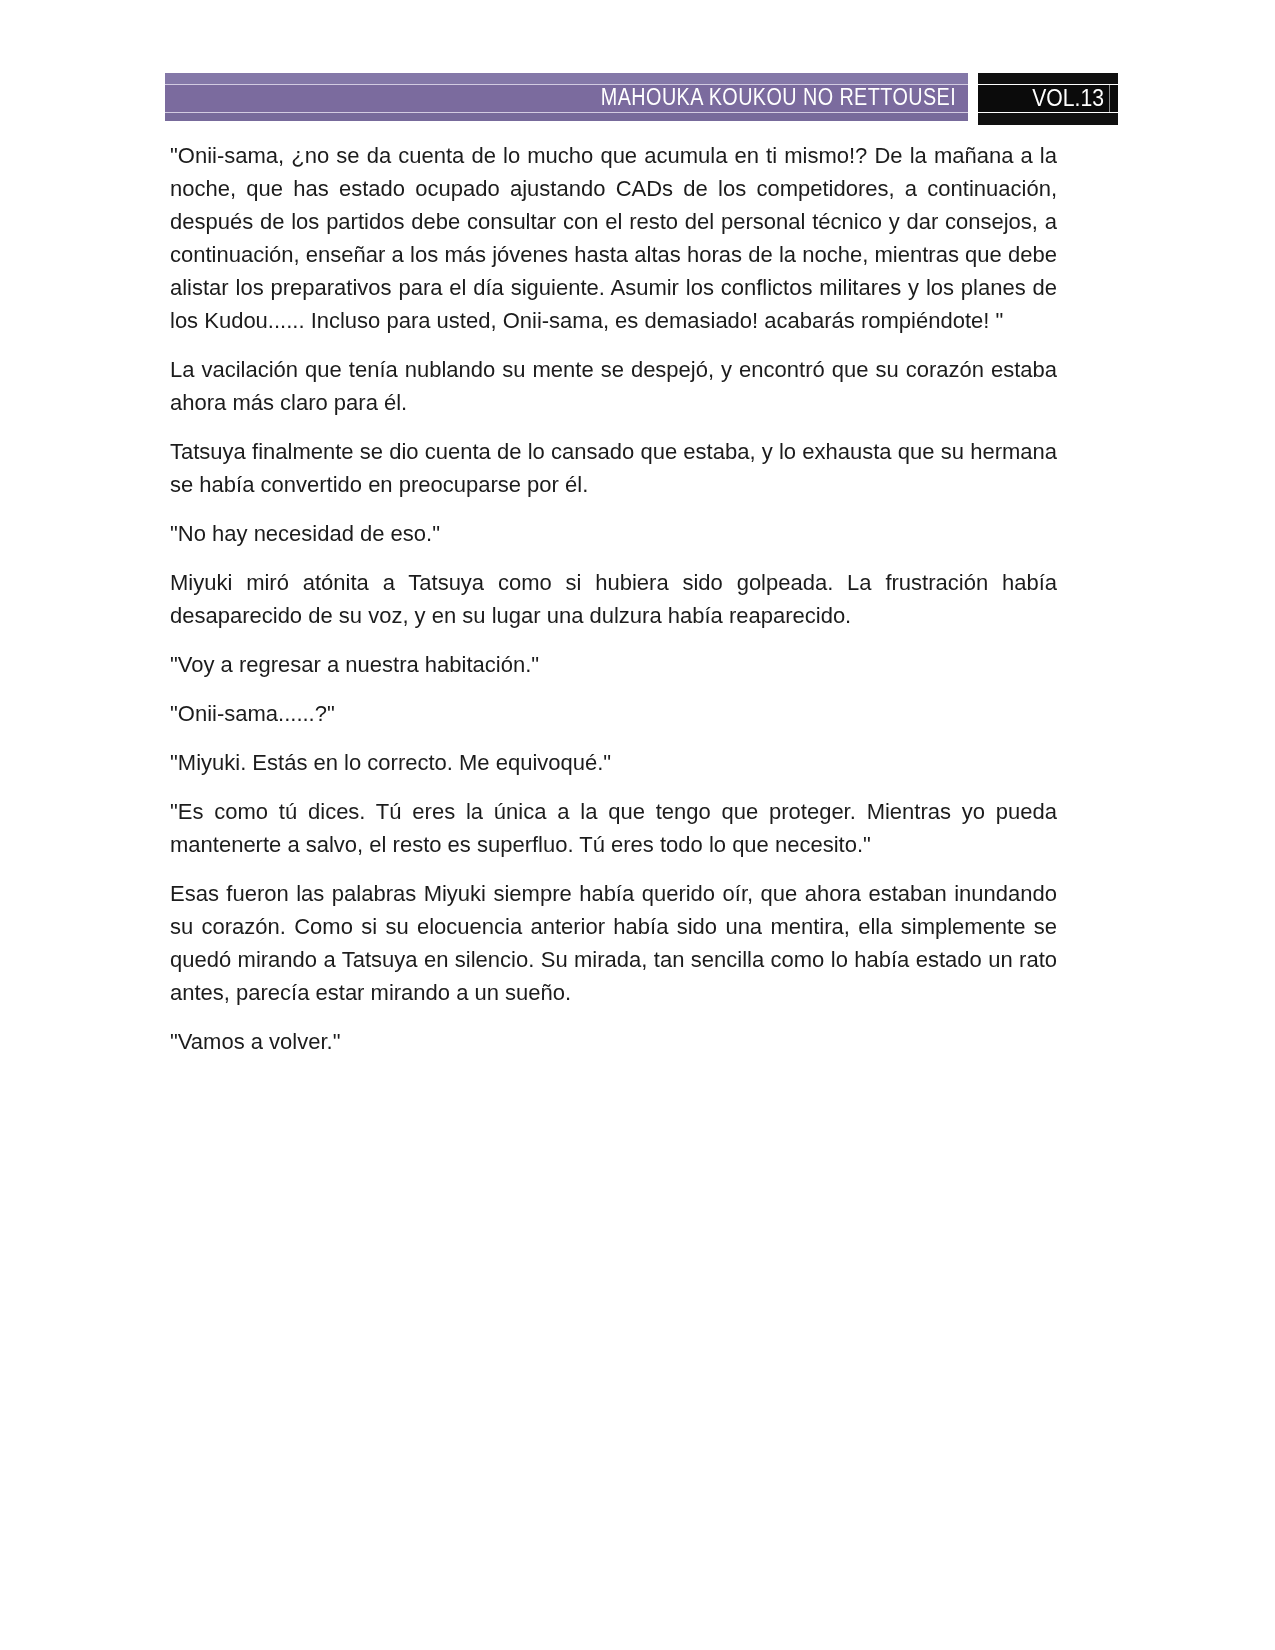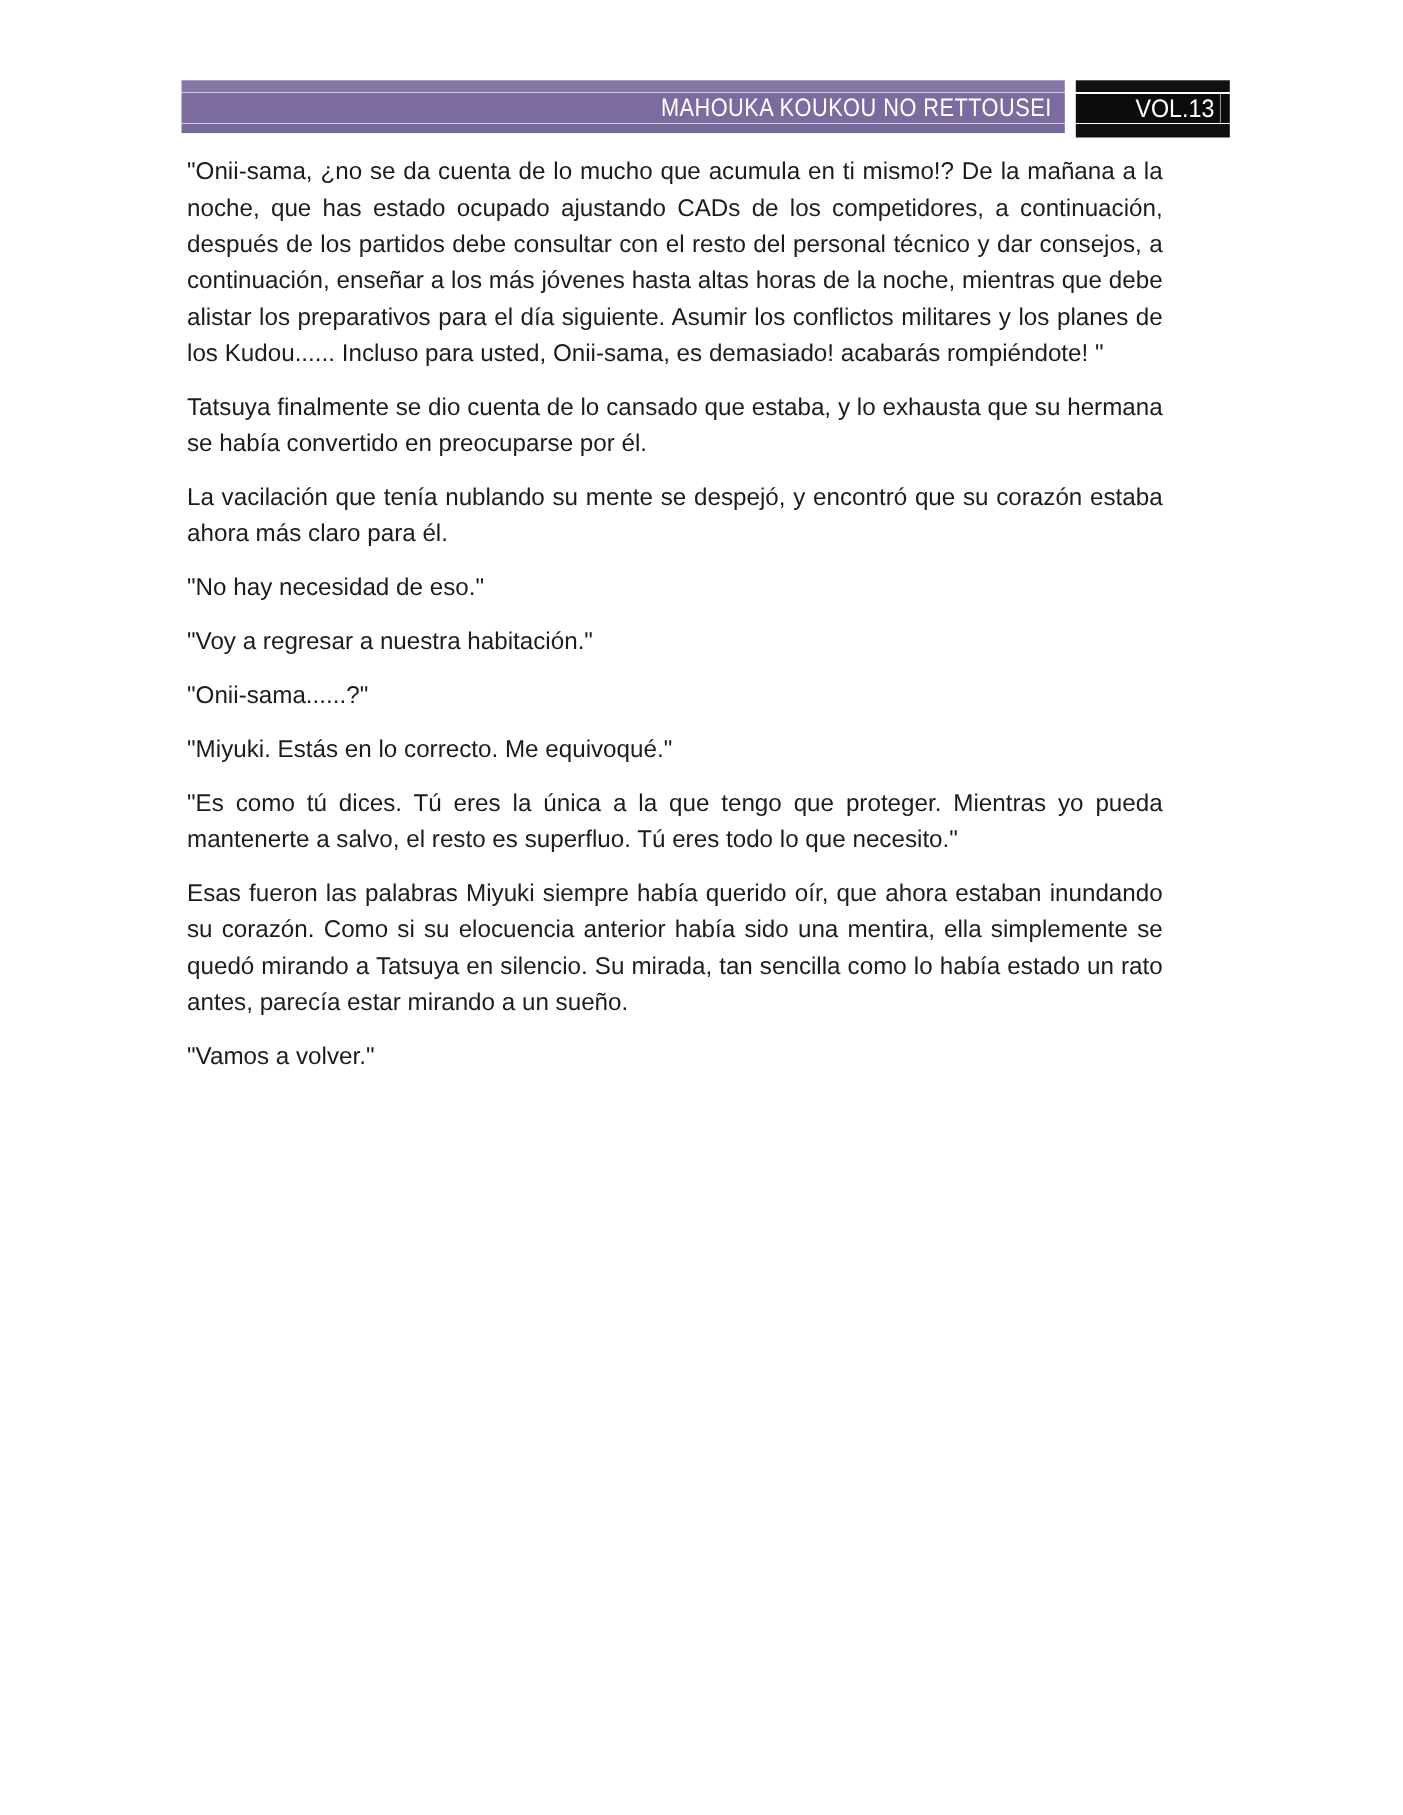--- a/index.html
+++ b/index.html
@@ -110,23 +110,24 @@
     <div class="band-purple">
       <span class="band-title">MAHOUKA KOUKOU NO RETTOUSEI</span>
     </div>
     <div class="band-black">
       <span class="band-vol">VOL.13</span>
     </div>
   </header>
 
   <main class="content">
     <p>"Onii-sama, ¿no se da cuenta de lo mucho que acumula en ti mismo!? De la mañana a la noche, que has estado ocupado ajustando CADs de los competidores, a continuación, después de los partidos debe consultar con el resto del personal técnico y dar consejos, a continuación, enseñar a los más jóvenes hasta altas horas de la noche, mientras que debe alistar los preparativos para el día siguiente. Asumir los conflictos militares y los planes de los Kudou...... Incluso para usted, Onii-sama, es demasiado! acabarás rompiéndote! "</p>
+    <p>La vacilación que tenía nublando su mente se despejó, y encontró que su corazón estaba ahora más claro para él.</p>
     <p>Tatsuya finalmente se dio cuenta de lo cansado que estaba, y lo exhausta que su hermana se había convertido en preocuparse por él.</p>
-    <p>La vacilación que tenía nublando su mente se despejó, y encontró que su corazón estaba ahora más claro para él.</p>
     <p>"No hay necesidad de eso."</p>
+    <p>Miyuki miró atónita a Tatsuya como si hubiera sido golpeada. La frustración había desaparecido de su voz, y en su lugar una dulzura había reaparecido.</p>
     <p>"Voy a regresar a nuestra habitación."</p>
     <p>"Onii-sama......?"</p>
     <p>"Miyuki. Estás en lo correcto. Me equivoqué."</p>
     <p>"Es como tú dices. Tú eres la única a la que tengo que proteger. Mientras yo pueda mantenerte a salvo, el resto es superfluo. Tú eres todo lo que necesito."</p>
     <p>Esas fueron las palabras Miyuki siempre había querido oír, que ahora estaban inundando su corazón. Como si su elocuencia anterior había sido una mentira, ella simplemente se quedó mirando a Tatsuya en silencio. Su mirada, tan sencilla como lo había estado un rato antes, parecía estar mirando a un sueño.</p>
     <p>"Vamos a volver."</p>
   </main>
 
 </div>
 

